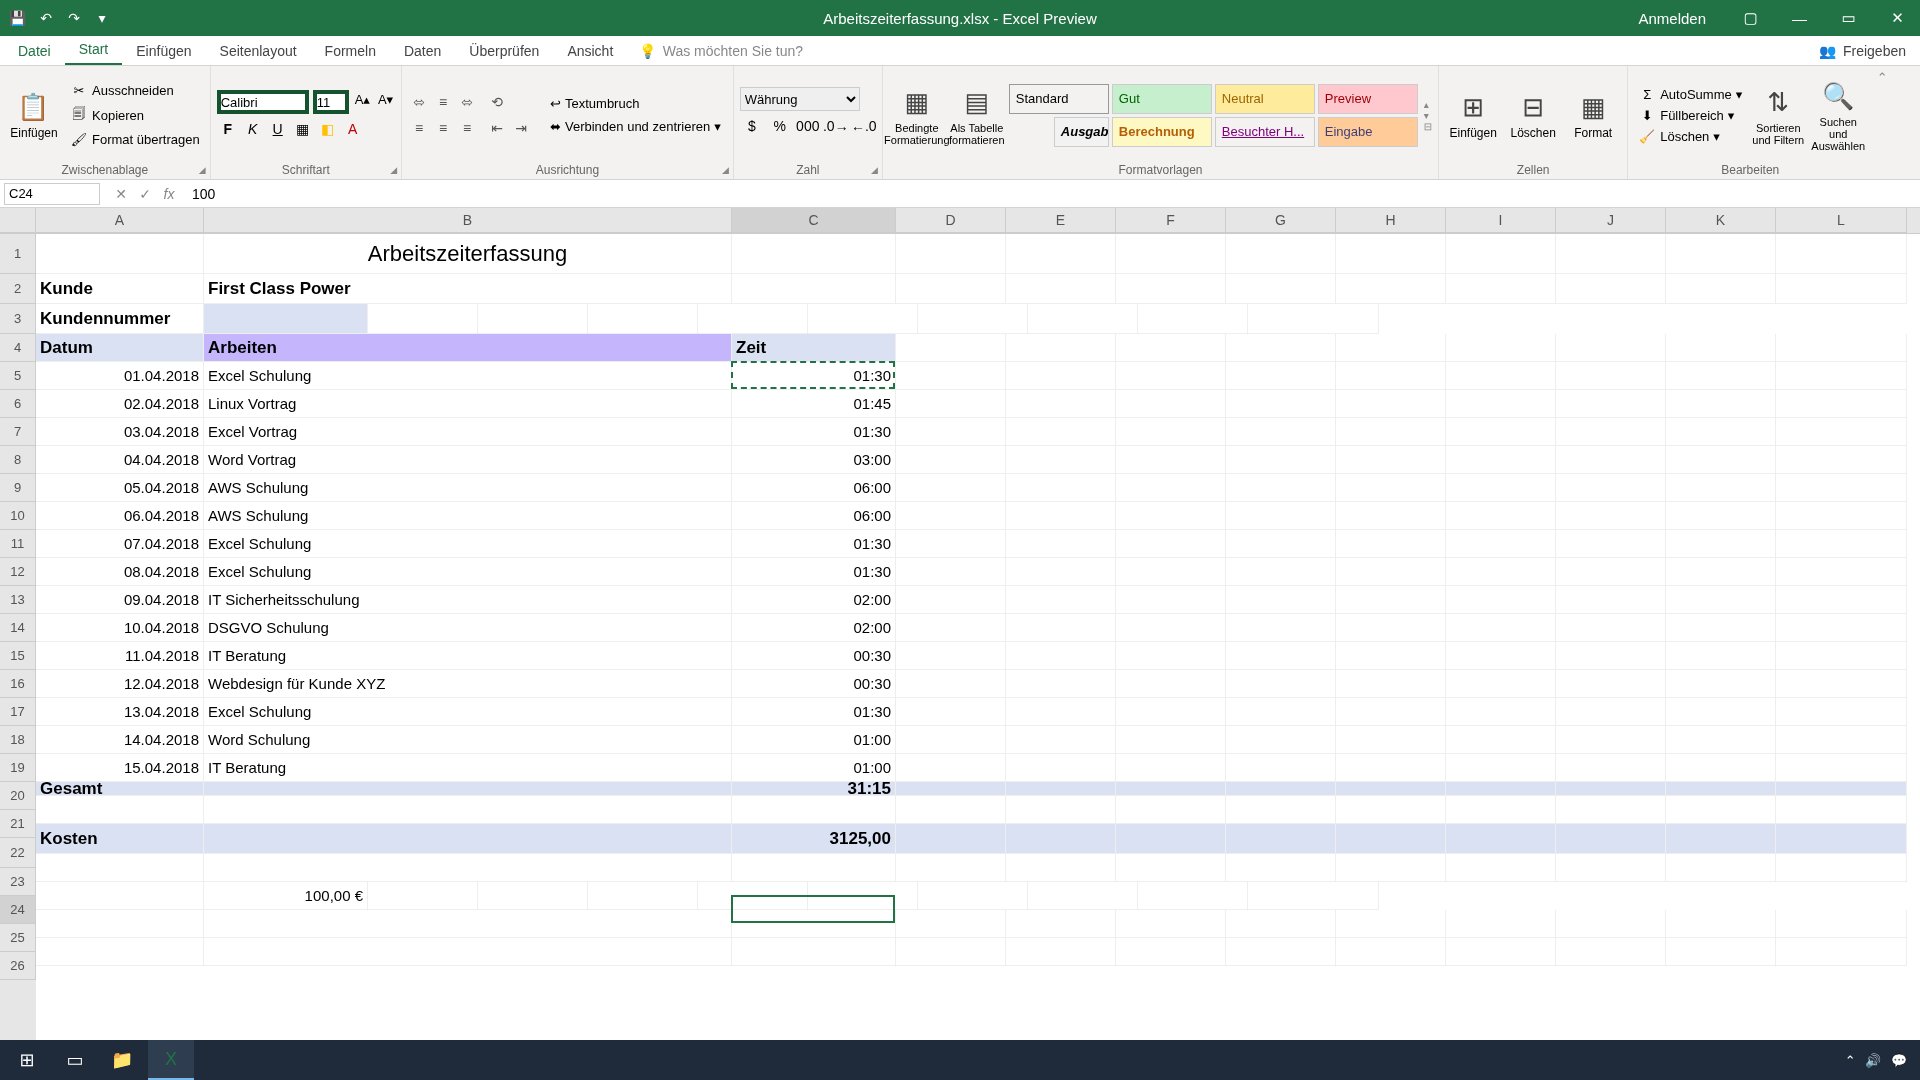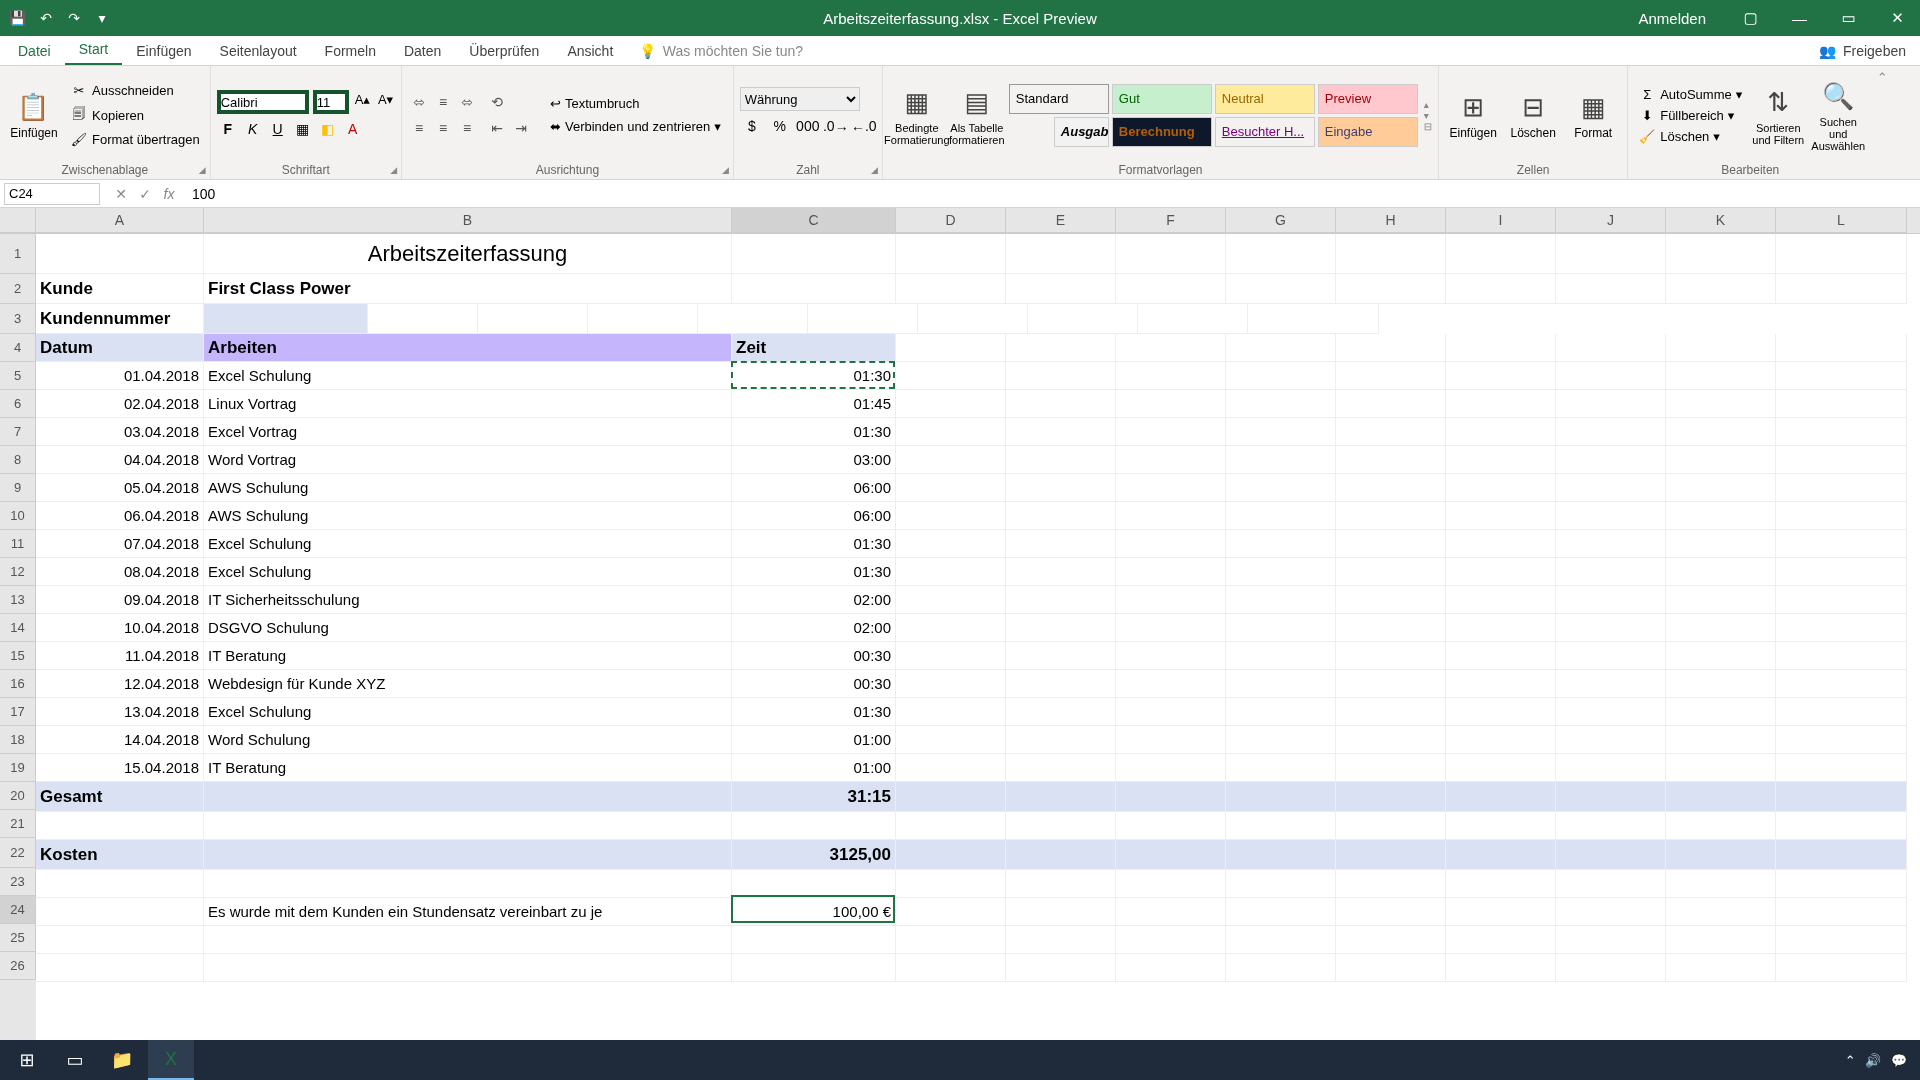--- a/index.html
+++ b/index.html
@@ -48,21 +48,21 @@
 .num-group .row { display: flex; gap: 4px; }
 .num-group .row span { width: 24px; height: 22px; display: flex; align-items: center; justify-content: center; font-size: 14px; }
 
 .styles-gallery { display: grid; grid-template-columns: repeat(4, 100px); grid-template-rows: repeat(2, 30px); gap: 3px; }
 .style-cell { border: 1px solid #ccc; display: flex; align-items: center; padding: 0 6px; font-size: 13px; overflow: hidden; white-space: nowrap; }
 .style-standard { border: 1px solid #999; }
 .style-gut { background: #c6efce; color: #006100; }
 .style-neutral { background: #ffeb9c; color: #9c6500; }
 .style-schlecht { background: #ffc7ce; color: #9c0006; }
 .style-ausgabe { background: #f2f2f2; font-weight: bold; font-style: italic; margin-left: 45px; }
-.style-berechnung { background: #0f172a; color: #b45f06; font-weight: bold; }
+.style-berechnung { background: #fef9c3; color: #b45f06; font-weight: bold; }
 .style-besuchter { color: #800080; text-decoration: underline; }
 .style-eingabe { background: #ffcc99; color: #3f3f76; }
 
 .formula-bar { height: 28px; border-bottom: 1px solid #d4d4d4; display: flex; align-items: center; background: #fff; }
 .name-box { width: 96px; height: 22px; border: 1px solid #ccc; margin: 0 4px; padding: 0 4px; font-size: 13px; }
 .formula-bar .fx-btns { display: flex; gap: 2px; padding: 0 6px; color: #888; }
 .formula-bar .fx-btns span { width: 22px; text-align: center; font-size: 14px; }
 .formula-input { flex: 1; border: none; outline: none; padding: 0 6px; font-size: 14px; }
 
 .grid-area { position: relative; height: 832px; display: flex; flex-direction: column; }
@@ -633,21 +633,21 @@
           <div class="cell" style="width: 110px;"></div>
           <div class="cell" style="width: 110px;"></div>
           <div class="cell" style="width: 110px;"></div>
           <div class="cell" style="width: 110px;"></div>
           <div class="cell" style="width: 110px;"></div>
           <div class="cell" style="width: 110px;"></div>
           <div class="cell" style="width: 110px;"></div>
           <div class="cell" style="width: 110px;"></div>
           <div class="cell" style="width: 131px;"></div>
         </div>
-        <div class="row gesamt" style="height: 30px;">
+        <div class="row gesamt" style="height: 14px;">
           <div class="cell" style="width: 168px;">Gesamt</div>
           <div class="cell" style="width: 528px;"></div>
           <div class="cell right" style="width: 164px;">31:15</div>
           <div class="cell" style="width: 110px;"></div>
           <div class="cell" style="width: 110px;"></div>
           <div class="cell" style="width: 110px;"></div>
           <div class="cell" style="width: 110px;"></div>
           <div class="cell" style="width: 110px;"></div>
           <div class="cell" style="width: 110px;"></div>
           <div class="cell" style="width: 110px;"></div>
@@ -691,21 +691,20 @@
           <div class="cell" style="width: 110px;"></div>
           <div class="cell" style="width: 110px;"></div>
           <div class="cell" style="width: 110px;"></div>
           <div class="cell" style="width: 110px;"></div>
           <div class="cell" style="width: 110px;"></div>
           <div class="cell" style="width: 110px;"></div>
           <div class="cell" style="width: 131px;"></div>
         </div>
         <div class="row " style="height: 28px;">
           <div class="cell" style="width: 168px;"></div>
-          <div class="cell" style="width: 528px;">Es wurde mit dem Kunden ein Stundensatz vereinbart zu je</div>
           <div class="cell right" style="width: 164px;">100,00 €</div>
           <div class="cell" style="width: 110px;"></div>
           <div class="cell" style="width: 110px;"></div>
           <div class="cell" style="width: 110px;"></div>
           <div class="cell" style="width: 110px;"></div>
           <div class="cell" style="width: 110px;"></div>
           <div class="cell" style="width: 110px;"></div>
           <div class="cell" style="width: 110px;"></div>
           <div class="cell" style="width: 110px;"></div>
           <div class="cell" style="width: 131px;"></div>

